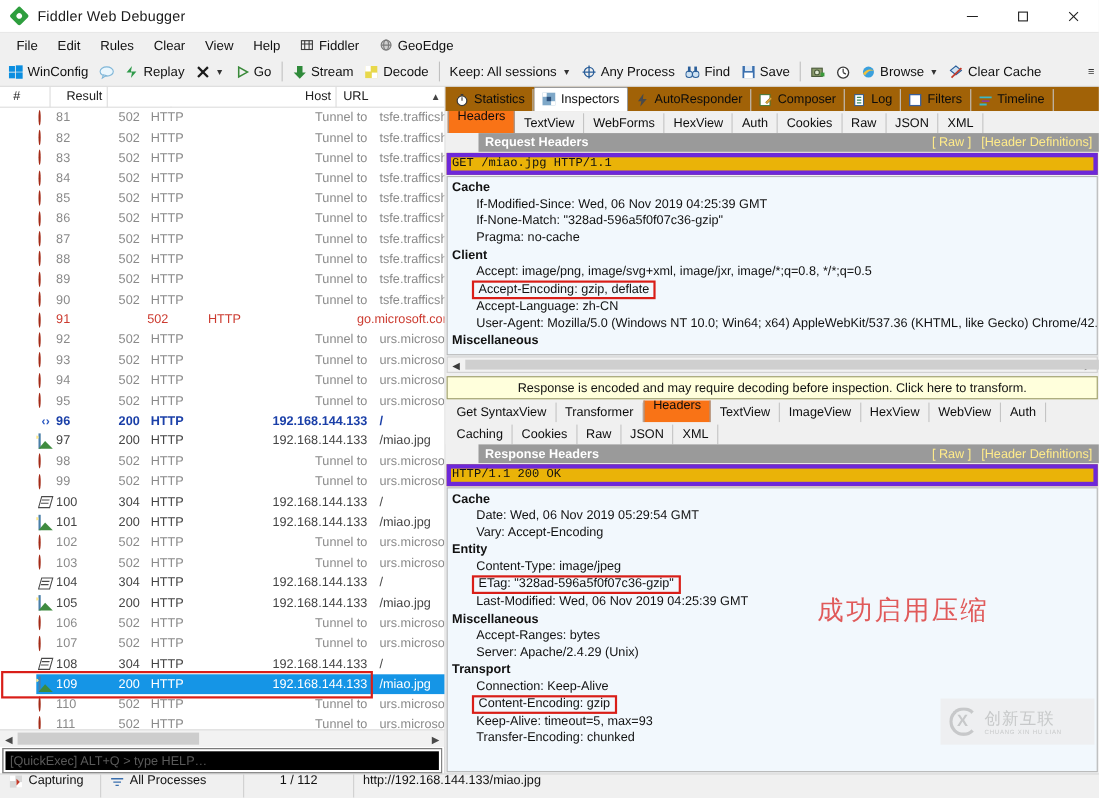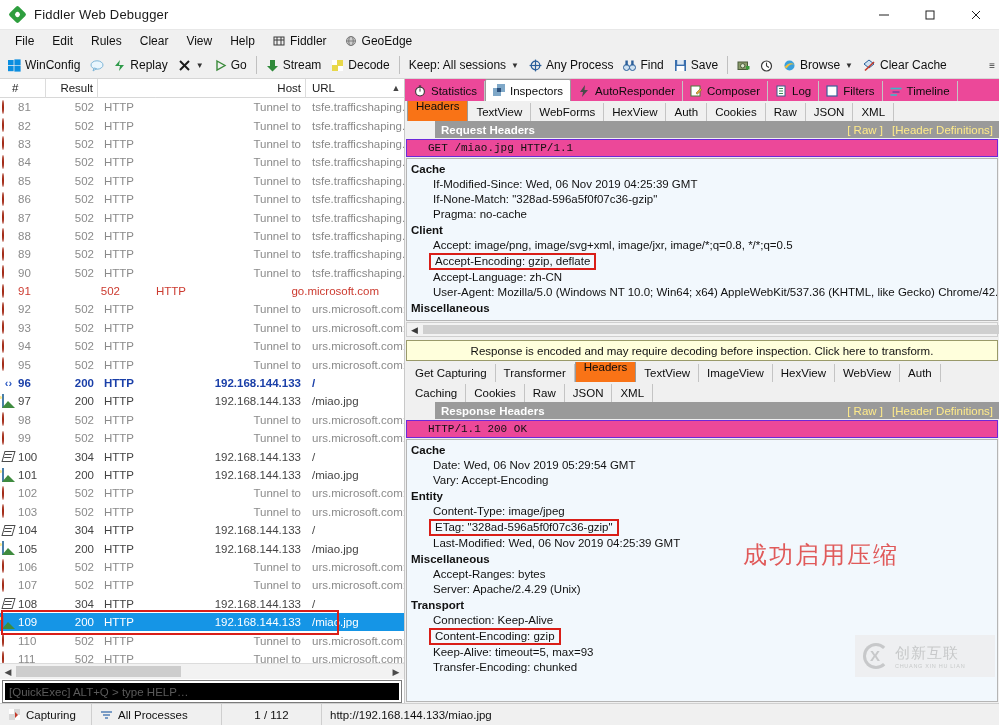--- a/index.html
+++ b/index.html
@@ -103,21 +103,21 @@
   .gh { height: 19px; display: flex; align-items: center; padding: 0 4px; border-right: 1px solid #dcdcdc; }
   .gh.num { width: 46px; justify-content: flex-start; padding-left: 12px; }
   .gh.result { width: 52px; justify-content: flex-end; }
   .gh.proto { width: 58px; justify-content: flex-start; padding-left: 6px; margin-top: 37px; }
   .gh.host { width: 150px; justify-content: flex-end; }
   .gh.url { flex: 1 1 auto; justify-content: flex-start; padding-left: 6px; border-right: none; }
   .gh-scroll { width: 16px; display:flex; align-items:center; justify-content:center; font-size: 9px; color:#444; }
 
   .grid-body {
     flex: 1 1 auto; position: relative; overflow: hidden;
-    background: #ffffff; display: flex;
+    background: #ffffff; display: flex; padding-left: 33px;
   }
   .rows { flex: 1 1 auto; position: relative; }
   .row {
     height: 18.4px; display: flex; align-items: center;
     font-size: 11.5px; color: #8a8a8a; white-space: nowrap;
   }
   .row .c { height: 18.4px; display: flex; align-items: center; overflow: hidden; }
   .c.num { width: 46px; padding-left: 2px; gap: 3px; }
   .c.result { width: 52px; justify-content: flex-end; padding-right: 4px; }
   .c.proto { width: 58px; padding-left: 6px; }
@@ -186,21 +186,21 @@
     height: 21px; flex: 0 0 21px; margin: 2px 3px 1px 3px;
     background: #000000; border: 2px solid #ffffff; outline: 1px solid #7a7a7a;
     color: #5a5a5a; font-size: 11.5px; display: flex; align-items: center;
     padding-left: 4px;
     font-family: "Liberation Sans", sans-serif;
   }
 
   
   .tabrow {
     height: 22px; flex: 0 0 22px; display: flex; align-items: flex-end;
-    background: #ec4899; font-size: 11.5px; color: #0c0c0c;
+    background: #a16207; font-size: 11.5px; color: #0c0c0c;
     padding-left: 2px; overflow: hidden;
   }
   .tab {
     height: 20px; display: flex; align-items: center; gap: 4px;
     padding: 0 7px; border-right: 1px solid #c4c4c4; white-space: nowrap;
   }
   .tab.active {
     background: #ffffff; border: 1px solid #9a9a9a; border-bottom: none;
     height: 22px; border-radius: 2px 2px 0 0;
   }
@@ -217,24 +217,24 @@
   .stab.active { background: #f97316; border: 1px solid #9a9a9a; border-bottom: none; height: 32px; justify-content: center; }
 
   .hdrbar {
     height: 17px; flex: 0 0 17px; background: #9a9a9a;
     display: flex; align-items: center; padding: 0 6px;
     color: #ffffff; font-size: 11.5px; font-weight: bold; margin-left: 30px;
   }
   .hdrbar .links { margin-left: auto; display: flex; gap: 9px; color: #ffeb8a; font-weight: normal; }
 
   .reqline {
-    flex: 0 0 18px; background: #ec4899; border: 1px solid #6d28d9;
+    flex: 0 0 18px; background: #eab308; border: 4px solid #6d28d9;
     margin: 1px 1px 0 1px;
     font-family: "Liberation Mono", monospace; font-size: 11px; color: #111;
-    display: flex; align-items: center; padding-left: 21px;
+    display: flex; align-items: center; padding-left: 1px;
   }
 
   .hdrlist {
     background: #f2f8fd; border: 1px solid #b5b5b5; margin: 1px;
     flex: 1 1 auto; position: relative; overflow: hidden;
     font-size: 11.5px; color: #111111;
     display: flex;
   }
   .hdrlist-inner { flex: 1 1 auto; padding: 2px 0 0 2px; position: relative; }
   .hgroup { font-weight: bold; padding: 1px 0 0 2px; line-height: 15px; }
@@ -260,21 +260,21 @@
     font-family: "DejaVu Sans", sans-serif; letter-spacing: 2px;
   }
 
   
   .statusbar {
     height: 22px; flex: 0 0 22px; background: #f0f0f0;
     border-top: 1px solid #d0d0d0; display: flex; align-items: center;
     font-size: 11.5px; color: #101010;
   }
   .sb {
-    height: 22px; display: flex; align-items: center; gap: 5px;
+    height: 22px; display: flex; gap: 5px;
     padding: 0 8px; border-right: 1px solid #cfcfcf; white-space: nowrap;
   }
   .sb.cap { width: 92px; }
   .sb.proc { width: 130px; }
   .sb.count { width: 100px; justify-content: center; }
   .sb.url { flex: 1 1 auto; border-right: none; }
 
   .wm {
     position: absolute; right: 4px; bottom: 26px;
     width: 140px; height: 42px;
@@ -960,21 +960,21 @@
       <div class="hscrollh">
         <div class="arr">◀</div>
         <div class="thumb"></div>
         <div class="arr" style="margin-left:auto;">▶</div>
       </div>
 
       <div class="notice">Response is encoded and may require decoding before inspection. Click here to transform.</div>
 
       <div class="subtabrow" id="response-subtabs-1">
           <div class="stab">
-            <span>Get Capturing</span>
+            <span>Get SyntaxView</span>
           </div>
           <div class="stab">
             <span>Transformer</span>
           </div>
           <div class="stab active">
             <span>Headers</span>
           </div>
           <div class="stab">
             <span>TextView</span>
           </div>

